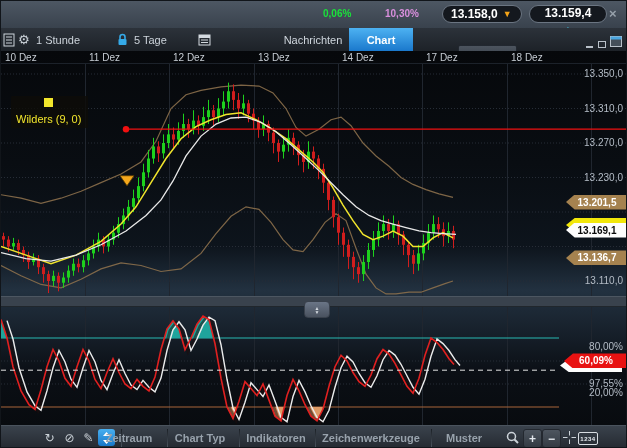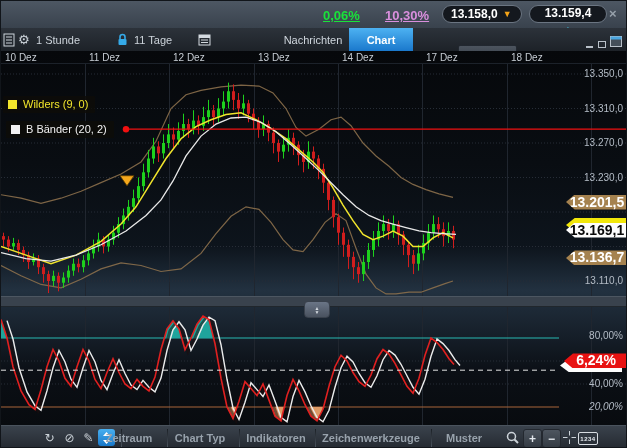--- a/index.html
+++ b/index.html
@@ -3,21 +3,21 @@
 <meta charset="utf-8">
 <style>
   html,body{margin:0;padding:0;background:#15181c;}
   .app{position:relative;width:627px;height:448px;overflow:hidden;
        font-family:"Liberation Sans","DejaVu Sans",sans-serif;
        background:#0a0d12;border:1px solid #11151a;box-sizing:border-box;}
   
   .header{position:absolute;left:0;top:0;width:627px;height:27px;
           background:linear-gradient(#4d5763,#39424d);border-bottom:1px solid #272e36;}
   .title{position:absolute;left:8px;top:5px;font-size:15px;font-weight:bold;color:#f2f6fa;letter-spacing:.2px;}
-  .pct{position:absolute;top:7px;font-size:13px;font-weight:bold;text-decoration:underline;}
+  .pct{position:absolute;top:7px;font-size:10px;font-weight:bold;}
   .pct-green{left:322px;color:#19e23a;}
   .pct-pink{left:384px;color:#d98fdd;}
   .pill{position:absolute;top:4px;height:18px;border-radius:10px;background:#14181e;
         border:1px solid #6b7582;color:#fff;font-size:12px;font-weight:bold;
         display:flex;align-items:center;gap:5px;padding:0 8px;box-sizing:border-box;}
   .pill-sell{left:441px;width:80px;}
   .pill-buy{left:528px;width:78px;flex-direction:column;}
   .arr{font-size:9px;line-height:1;}
   .arr-orange{color:#f5a418;}
   .arr-teal{color:#3fc6e8;}
@@ -31,27 +31,27 @@
   .btn-related{background:linear-gradient(#4c545e,#343c45);border:1px solid #222830;border-radius:2px;
                height:17px;top:17px;justify-content:center;color:#e6ecf2;}
   .winico{position:absolute;top:7px;}
   
   .chart-wrap{position:absolute;left:0;top:50px;width:627px;height:374px;
      background:linear-gradient(180deg,#06080b 0%,#090d12 30%,#0d141c 52%,#223140 64%,#1a2531 72%,#0b0f15 86%,#080b0f 100%);}
   .chart-wrap svg{position:absolute;left:0;top:0;}
   .lgd{position:absolute;display:flex;align-items:center;gap:6px;padding:2px 7px 3px 5px;
        background:rgba(14,12,9,.82);font-size:11px;border-radius:1px;}
   .lgd .sw{width:9px;height:9px;display:inline-block;}
-  .lgd-wilders{left:2px;top:45px;color:#f2e62c;}
+  .lgd-wilders{left:10px;top:45px;color:#f2e62c;flex-direction:column;}
   .lgd-bb{left:5px;top:70px;color:#f2f2f2;}
   .lgd-stoch{left:5px;top:270px;color:#fff;background:rgba(24,18,12,.85);}
   .axlab{position:absolute;right:5px;width:70px;text-align:right;font-size:10px;color:#b4bcc6;}
   .stlab{position:absolute;right:5px;width:70px;text-align:right;font-size:10px;color:#b4bcc6;}
   .badge{position:absolute;left:565px;width:62px;height:15px;line-height:15px;text-align:center;
-         font-size:14px;font-weight:bold;
+         font-size:10px;font-weight:bold;
          clip-path:polygon(0 50%,14% 0,100% 0,100% 100%,14% 100%);}
   .badge-gold{background:#a5824f;color:#fff;}
   .badge-white{background:#fdfdfd;color:#0a0a0a;}
   .badge-yellow{background:#f2e70a;}
   .badge-red{background:#e81212;color:#fff;}
   .splitter{position:absolute;left:303px;top:250px;width:24px;height:15px;border-radius:4px;
             background:linear-gradient(#6a7586,#49525f);border:1px solid #39414c;
             display:flex;flex-direction:column;align-items:center;justify-content:center;line-height:4px;}
   .splitter span{font-size:5px;color:#d6dce2;}
   
@@ -96,21 +96,21 @@
         </svg>
     </span>
     <span class="tbi" style="left:17px;font-size:13px">⚙</span>
     <span class="tbi" style="left:35px">1 Stunde</span>
     <span class="tbi" style="left:116px">
       <svg width="11" height="13" viewBox="0 0 11 13">
           <path d="M3 6 V4 a2.5 2.5 0 0 1 5 0 V6" fill="none" stroke="#35aae8" stroke-width="1.6"></path>
           <rect x="1.5" y="6" width="8" height="6" rx="1" fill="#35aae8"></rect>
         </svg>
     </span>
-    <span class="tbi" style="left:133px">11 Tage</span>
+    <span class="tbi" style="left:133px">5 Tage</span>
     <span class="tbi" style="left:197px">
       <svg width="13" height="13" viewBox="0 0 13 13">
           <rect x="1" y="2" width="11" height="10" fill="none" stroke="#d4dae0"></rect>
           <rect x="1" y="2" width="11" height="3" fill="#d4dae0"></rect>
           <line x1="3" y1="7" x2="10" y2="7" stroke="#d4dae0"></line>
           <line x1="3" y1="9.5" x2="10" y2="9.5" stroke="#d4dae0"></line>
         </svg>
     </span>
     <span class="tbi tab tab-active" style="left:348px;width:64px">Chart</span>
     <span class="tbi tab" style="left:281px;width:62px">Nachrichten</span>
@@ -380,40 +380,36 @@
           <path d="M0 268.6 L6 287 L12 315.75 L20 339.9 L28 353.7 L34 358.3 L40 338.75 L46 315.75 L52 298.5 L58 310 L64 327.25 L70 335.3 L76 315.75 L82 298.5 L88 310 L94 328.4 L100 337.6 L106 321.5 L112 307.7 L118 321.5 L124 333 L130 337.6 L136 328.4 L142 335.3 L148 339.9 L154 326.1 L160 298.5 L166 277.8 L172 269.75 L178 277.8 L184 298.5 L190 287 L196 273.2 L202 265.15 L208 268.6 L214 292.75 L220 327.25 L226 356 L232 367.5 L238 350.25 L244 330.7 L250 337.6 L256 344.5 L262 333 L268 349.1 L274 365.2 L280 369.8 L286 344.5 L292 328.4 L298 339.9 L304 353.7 L310 365.2 L316 369.8 L322 358.3 L328 335.3 L334 315.75 L340 304.25 L346 310 L352 321.5 L358 330.7 L364 335.3 L370 323.8 L376 307.7 L382 298.5 L388 303.1 L394 312.3 L400 323.8 L406 335.3 L412 342.2 L418 327.25 L424 304.25 L430 287 L436 291.6 L442 298.5 L448 307.7 L453 313.45" fill="none" stroke="#ececec" stroke-width="1.4" transform="translate(6,1)"></path>
           <path d="M0 268.6 L6 287 L12 315.75 L20 339.9 L28 353.7 L34 358.3 L40 338.75 L46 315.75 L52 298.5 L58 310 L64 327.25 L70 335.3 L76 315.75 L82 298.5 L88 310 L94 328.4 L100 337.6 L106 321.5 L112 307.7 L118 321.5 L124 333 L130 337.6 L136 328.4 L142 335.3 L148 339.9 L154 326.1 L160 298.5 L166 277.8 L172 269.75 L178 277.8 L184 298.5 L190 287 L196 273.2 L202 265.15 L208 268.6 L214 292.75 L220 327.25 L226 356 L232 367.5 L238 350.25 L244 330.7 L250 337.6 L256 344.5 L262 333 L268 349.1 L274 365.2 L280 369.8 L286 344.5 L292 328.4 L298 339.9 L304 353.7 L310 365.2 L316 369.8 L322 358.3 L328 335.3 L334 315.75 L340 304.25 L346 310 L352 321.5 L358 330.7 L364 335.3 L370 323.8 L376 307.7 L382 298.5 L388 303.1 L394 312.3 L400 323.8 L406 335.3 L412 342.2 L418 327.25 L424 304.25 L430 287 L436 291.6 L442 298.5 L448 307.7 L453 313.45" fill="none" stroke="#e02020" stroke-width="1.6"></path>
           <line x1="0" y1="319.2" x2="556" y2="319.2" stroke="#e2e2e2" stroke-width="1" stroke-dasharray="5,4"></line>
         </g>
       </svg>
 
     <div class="lgd lgd-wilders">
       <span class="sw" style="background:#f2e62c"></span>
       <span>Wilders (9, 0)</span>
     </div>
-    <div class="lgd lgd-bb">
-      <span class="sw" style="background:#f2f2f2"></span>
-      <span>B Bänder (20, 2)</span>
-    </div>
 
     <div id="overlays">
         <div class="axlab" style="top: 17px;">13.350,0</div>
         <div class="axlab" style="top: 51.5px;">13.310,0</div>
         <div class="axlab" style="top: 86px;">13.270,0</div>
         <div class="axlab" style="top: 120.5px;">13.230,0</div>
         <div class="axlab" style="top: 224px;">13.110,0</div>
         <div class="badge badge-gold" style="top: 143.581px;">13.201,5</div>
         <div class="badge badge-yellow" style="top: 167.026px; height: 14px;"></div>
         <div class="badge badge-white" style="top: 171.526px;">13.169,1</div>
         <div class="badge badge-gold" style="top: 199.471px;">13.136,7</div>
-        <div class="stlab" style="top: 279px;">80,00%</div>
-        <div class="stlab" style="top: 327px;">40,00%</div>
-        <div class="stlab" style="top: 350px; font-style: italic;">20,00%</div>
+        <div class="stlab" style="top: 290px;">80,00%</div>
+        <div class="stlab" style="top: 327px;">97,55%</div>
+        <div class="stlab" style="top: 336px;">20,00%</div>
         <div class="badge badge-white" style="top: 307.897px; left: 559px; height: 13px;"></div>
-        <div class="badge badge-red" style="top: 302.397px; left: 563px; width: 64px;">6,24%</div>
+        <div class="badge badge-red" style="top: 302.397px; left: 563px; width: 64px;">60,09%</div>
       </div>
 
     <div class="splitter">
       <span>▲</span>
       <span>▼</span>
     </div>
   </div>
 
   <div class="footer">
     <span class="fico" style="left:40px">↻</span>

